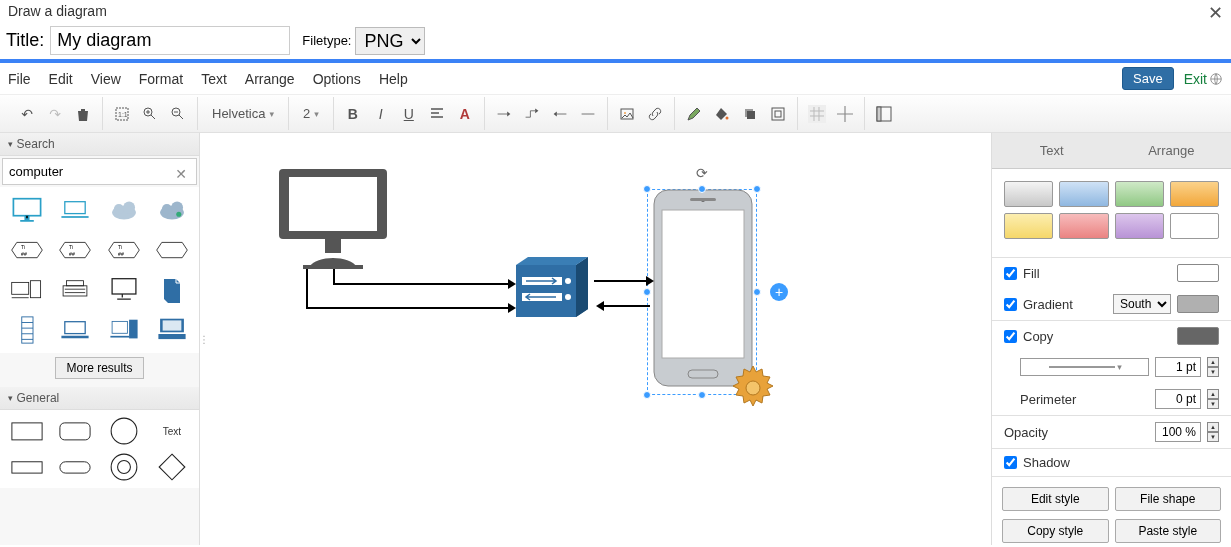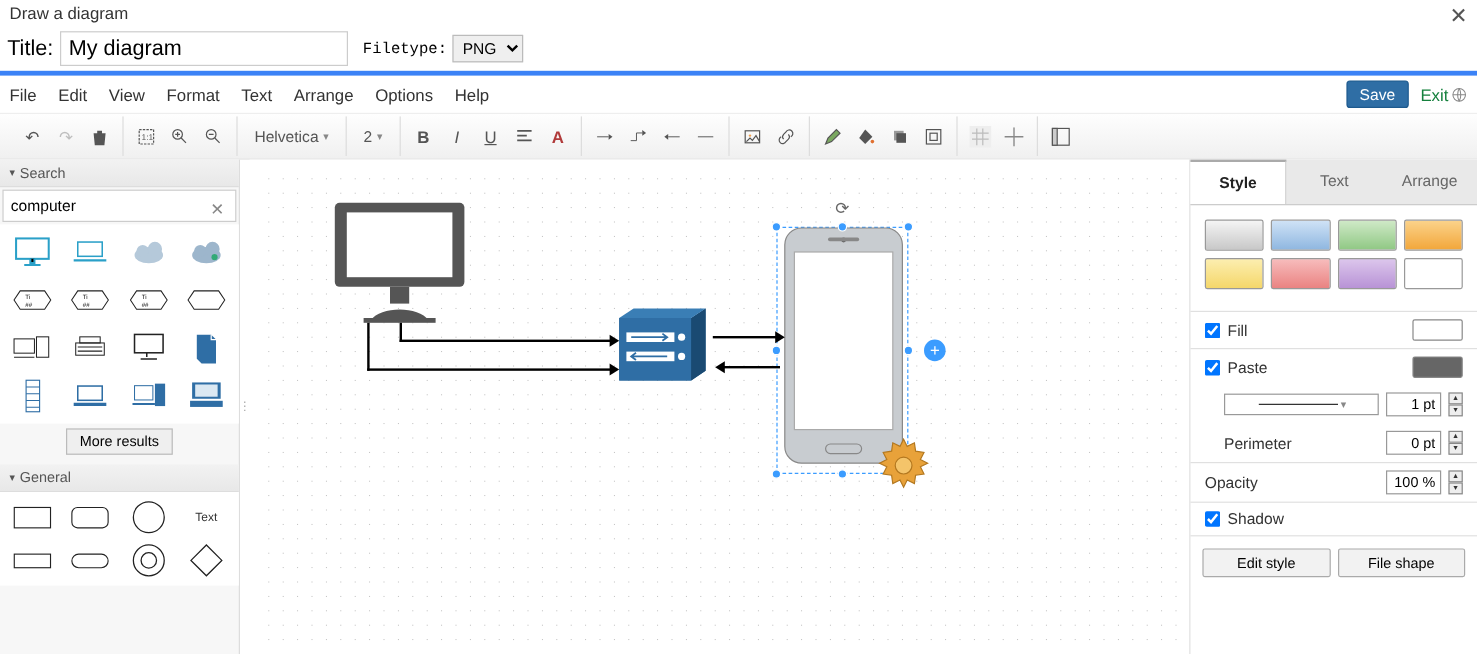--- a/index.html
+++ b/index.html
@@ -3,22 +3,22 @@
 <meta charset="utf-8">
 <style>
 * { box-sizing: border-box; margin: 0; padding: 0; font-family: -apple-system, BlinkMacSystemFont, "Segoe UI", Helvetica, Arial, sans-serif; }
 body { width: 1231px; height: 547px; overflow: hidden; background: #fff; position: relative; }
 .header { display:flex; align-items:center; padding: 3px 8px; font-size:14px; color:#333; }
 .close-x { position:absolute; right:8px; top:2px; font-size:18px; color:#555; cursor:pointer; }
 .title-row { display:flex; align-items:center; padding:4px 6px; gap:6px; }
 .title-row label { font-size:18px; }
 .title-input { font-size:18px; padding:3px 6px; width:240px; border:1px solid #ccc; background:#fff; }
 .filetype-wrap { display:flex; align-items:center; gap:4px; margin-left:6px; }
-.filetype { font-size:13px;font-family:Liberation Mono, monospace; }
-.filetype-select { font-size:13px; padding:2px 4px; border:1px solid #bbb; background:#efefef; }
+.filetype { font-size:13px; }
+.filetype-select { font-size:18px; padding:2px 4px; border:1px solid #bbb; background:#efefef; }
 .menubar { display:flex; align-items:center; padding:4px 8px; font-size:14px; color:#333; border-top:4px solid #3b82f6; border-bottom:1px solid #eee; justify-content:space-between; }
 .menubar-left { display:flex; gap:18px; }
 .menubar-left span, .menubar-right span { cursor:pointer; }
 .menubar-right { display:flex; align-items:center; gap:10px;padding-left:16px; }
 .save-btn { background:#2f6ea5; color:#fff; border:1px solid #1e5a8e; padding:3px 10px; font-size:13px; border-radius:3px; cursor:pointer; }
 .exit-txt { font-size:14px; color:#15803d; cursor:pointer; display:flex; align-items:center; gap:2px;}
 .exit-txt svg { width:14px; height:14px; }
 .toolbar { display:flex; align-items:center; padding:2px 8px; height:38px; border-bottom:1px solid #e0e0e0; background:linear-gradient(#fefefe,#f0f0f0); }
 .toolbar .grp { display:flex; align-items:center; gap:10px; padding:0 10px; height:100%; border-right:1px solid #ddd; }
 .toolbar .grp:last-child { border-right:none; }
@@ -497,21 +497,20 @@
       <div class="arrowhead" style="left:428px; top:133px; border-left:8px solid #000; border-top:5px solid transparent; border-bottom:5px solid transparent;"></div>
 
       <div class="conn-line" style="left:384px; top:162px; width:48px; height:2px;"></div>
       <div class="arrowhead" style="left:378px; top:158px; border-right:8px solid #000; border-top:5px solid transparent; border-bottom:5px solid transparent;"></div>
 
     </div>
   </div>
 
   <div class="right-panel">
     <div class="rtabs">
-      <div class="rtab active">Style</div>
       <div class="rtab">Text</div>
       <div class="rtab">Arrange</div>
     </div>
     <div class="swatches">
       <div class="swatch-row">
         <div class="swatch" style="background:linear-gradient(#f4f4f4,#c8c8c8)"></div>
         <div class="swatch" style="background:linear-gradient(#cfe2f6,#8fb7e0)"></div>
         <div class="swatch" style="background:linear-gradient(#cfe9c7,#90c884)"></div>
         <div class="swatch" style="background:linear-gradient(#fbd28a,#f2a73b)"></div>
       </div>
@@ -521,25 +520,31 @@
         <div class="swatch" style="background:linear-gradient(#dcc6ec,#b893d6)"></div>
         <div class="swatch" style="background:#ffffff"></div>
       </div>
     </div>
     <div class="prop-sec">
       <div class="prop-row">
         <input type="checkbox" checked="" style="">
         <span class="label-flex">Fill</span>
         <div class="swatch-small" style="background:#fff"></div>
       </div>
+      <div class="prop-row">
+        <input type="checkbox" checked="" style="">
+        <span class="label-flex">Gradient</span>
+        <select class="select-small"><option>South</option></select>
+        <div class="swatch-small" style="background:#b0b0b0"></div>
+      </div>
     </div>
     <div class="prop-sec">
       <div class="prop-row">
         <input type="checkbox" checked="" style="">
-        <span class="label-flex">Paste</span>
+        <span class="label-flex">Copy</span>
         <div class="swatch-small" style="background:#666"></div>
       </div>
       <div class="prop-row" style="padding-left:28px;">
         <div class="linepattern">
             <svg width="70" height="8">
               <line x1="2" y1="4" x2="68" y2="4" stroke="#333"></line>
             </svg> 
             <span class="caret">▾</span>
           </div>
         <input class="numbox" value="1 pt" style="">
@@ -572,18 +577,22 @@
         <input type="checkbox" checked="" style="">
         <span class="label-flex">Shadow</span>
       </div>
     </div>
     <div class="prop-sec" style="padding-top:6px;">
       <div class="btn-row">
         <button>Edit style</button>
         <button>File shape</button>
       </div>
       <div class="btn-row">
+        <button>Copy style</button>
+        <button>Paste style</button>
+      </div>
+      <div class="btn-row">
         
       </div>
     </div>
   </div>
 
 </div>
 
 </body></html>

